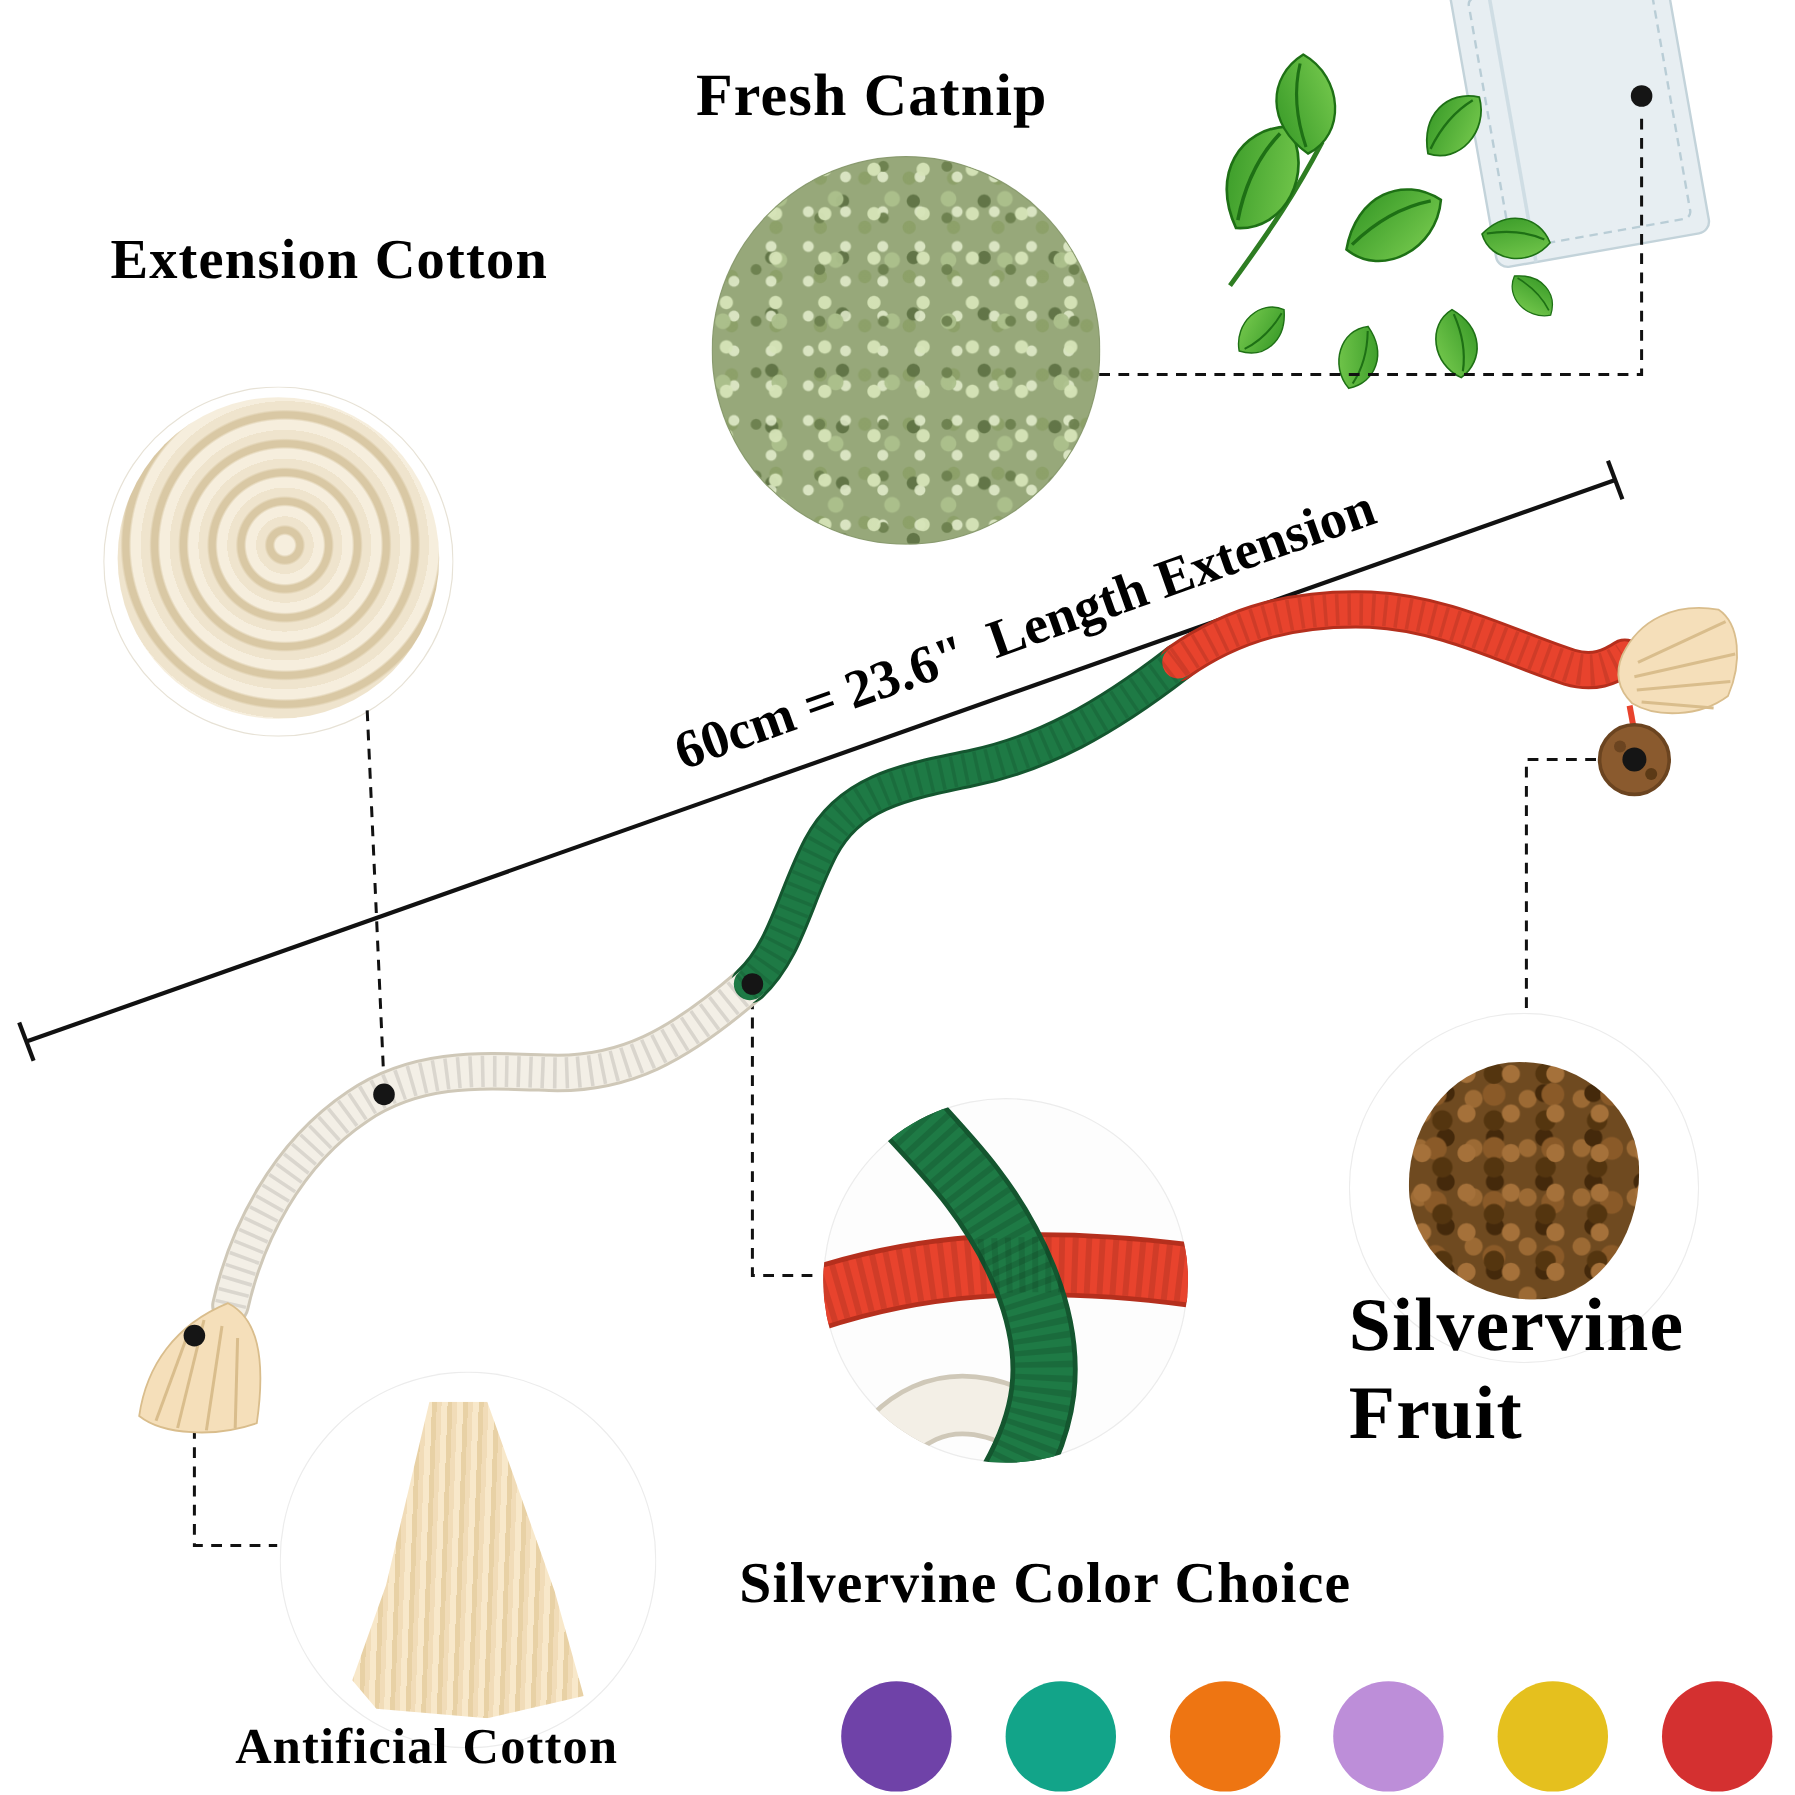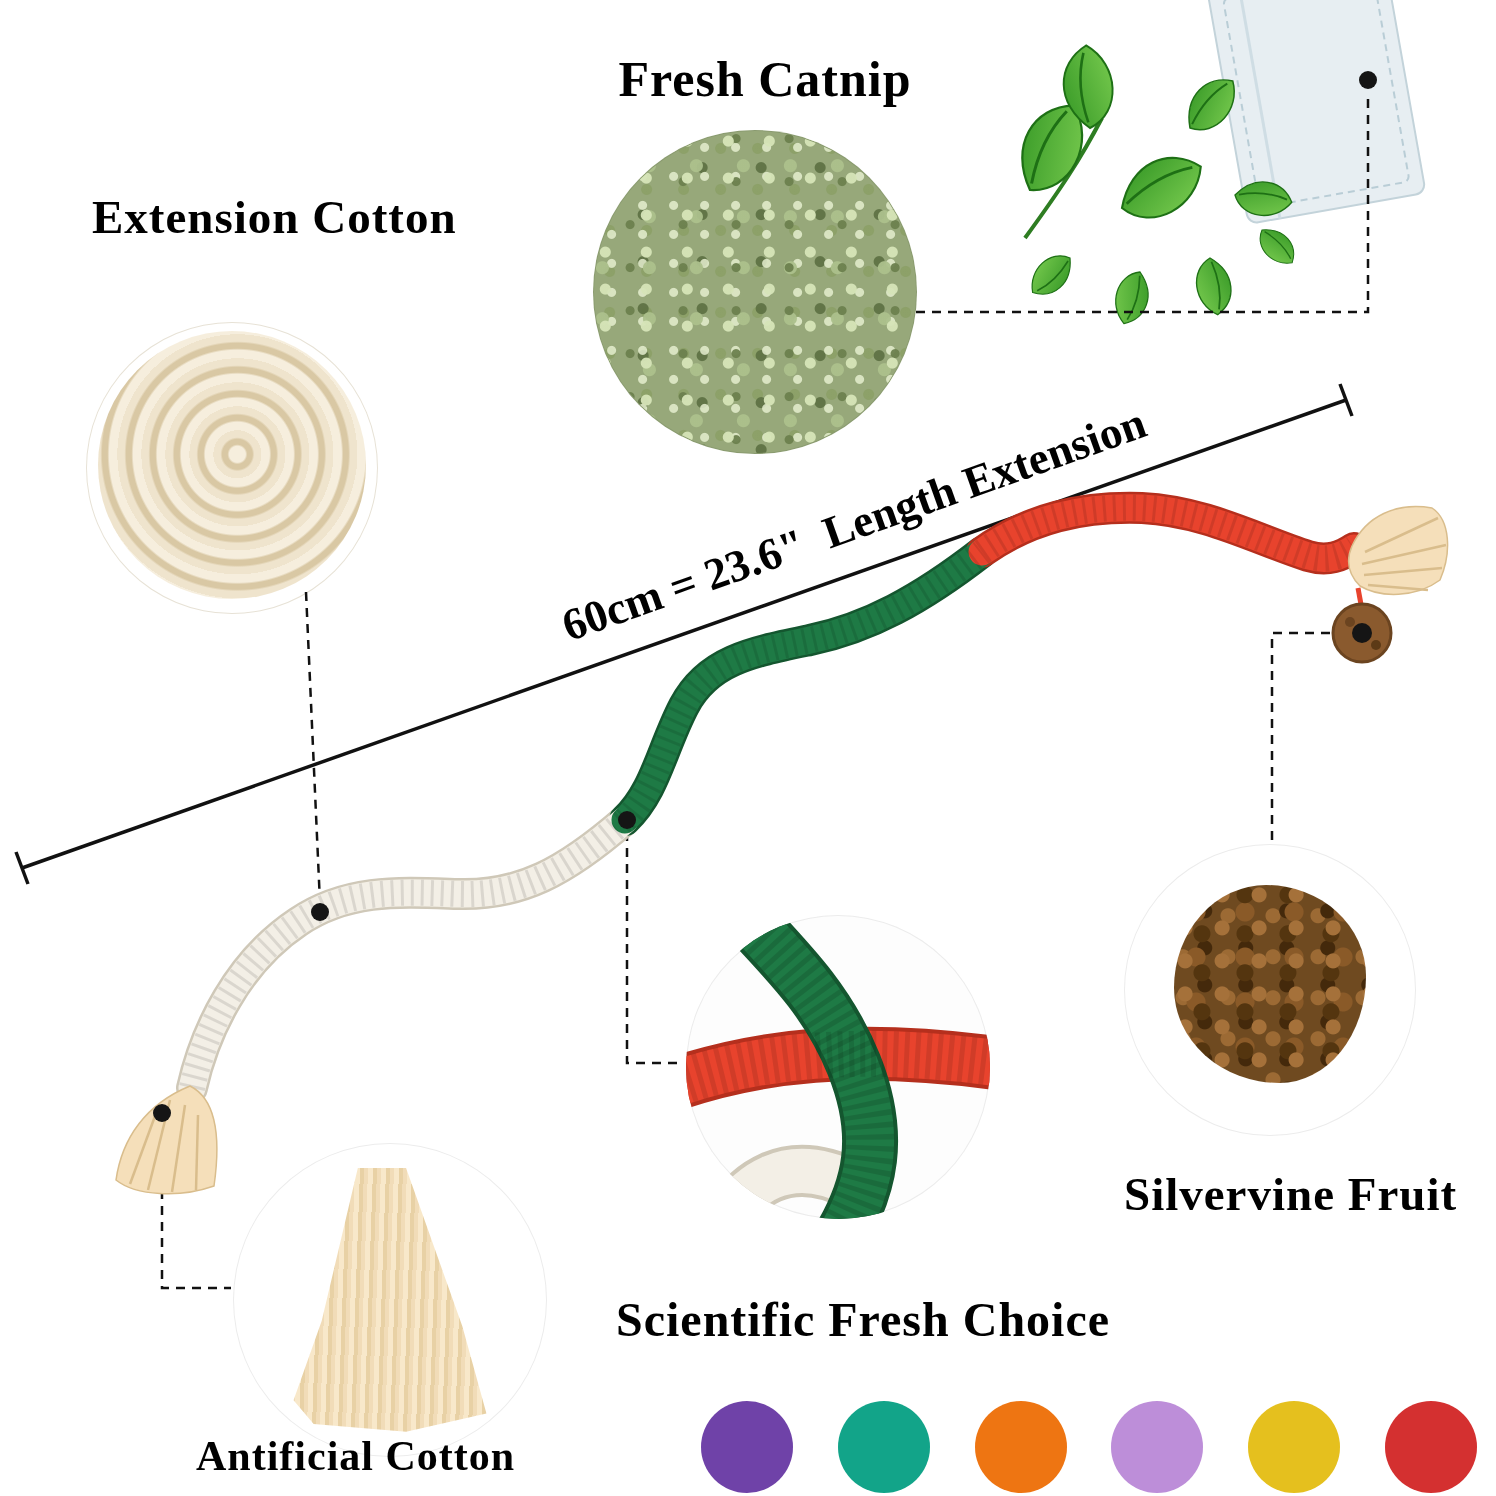--- a/index.html
+++ b/index.html
@@ -36,23 +36,23 @@
     background-size:37px 33px,43px 39px,49px 45px,41px 37px,45px 41px}
   .colorchoice{left:686px;top:915px;width:304px;height:304px;background:#fdfdfd;box-shadow:inset 0 0 0 1px #ececec}
   .colorchoice svg{position:absolute;inset:0;width:100%;height:100%}
   .arti{left:233px;top:1143px;width:314px;height:314px;background:#fff;box-shadow:inset 0 0 0 1px #ececec}
   .arti-tassel{position:absolute;left:18%;top:8%;width:64%;height:84%;
     background:repeating-linear-gradient(92deg,#f8e8ca 0 5px,#e8d1a5 5px 9px,#f1dcb8 9px 13px);
     clip-path:polygon(34% 0%,58% 0%,86% 60%,98% 93%,58% 100%,12% 97%,2% 88%,16% 58%)}
 
   
   .label{position:absolute;font-weight:700;color:#000;letter-spacing:1px;z-index:5}
-  .fresh{left:580px;top:50px;width:370px;font-size:50px;text-align:center}
+  .fresh{left:580px;top:50px;width:370px;font-size:50px;text-align:left}
   .purified{left:92px;top:190px;font-size:47px}
-  .silver-label{left:1124px;top:1167px;font-size:47px}
+  .silver-label{left:1124px;top:1068px;font-size:63px}
   .scientific{left:616px;top:1292px;font-size:48px}
   .antificial{left:196px;top:1432px;font-size:42px}
   .measure-text{position:absolute;left:545px;top:498px;width:620px;height:58px;
     font-size:45px;font-weight:700;text-align:center;transform:rotate(-19.6deg);
     white-space:pre;z-index:5}
 
   .overlay{position:absolute;inset:0;width:1496px;height:1496px;z-index:4;pointer-events:none}
 
   .swatch-row{position:absolute;left:700px;top:1400px;width:780px;height:96px;z-index:5}
 </style>
@@ -170,21 +170,21 @@
       <circle cx="320" cy="912" r="9"></circle>
       <circle cx="627" cy="820" r="9"></circle>
       <circle cx="162" cy="1113" r="9"></circle>
       <circle cx="1368" cy="80" r="9"></circle>
     </g>
   </svg>
 
   <div class="label fresh">Fresh Catnip</div>
   <div class="label purified">Extension Cotton</div>
   <div class="label silver-label">Silvervine Fruit</div>
-  <div class="label scientific">Scientific Fresh Choice</div>
+  <div class="label scientific">Silvervine Color Choice</div>
   <div class="label antificial">Antificial Cotton</div>
   <div class="measure-text">60cm = 23.6"  Length Extension</div>
 
   <div class="swatch-row">
     <svg width="780" height="96" viewBox="0 0 780 96">
       <circle cx="47" cy="47" r="46" fill="#6f42a8"></circle>
       <circle cx="184" cy="47" r="46" fill="#12a489"></circle>
       <circle cx="321" cy="47" r="46" fill="#ee7512"></circle>
       <circle cx="457" cy="47" r="46" fill="#bd8ed9"></circle>
       <circle cx="594" cy="47" r="46" fill="#e5c01e"></circle>

